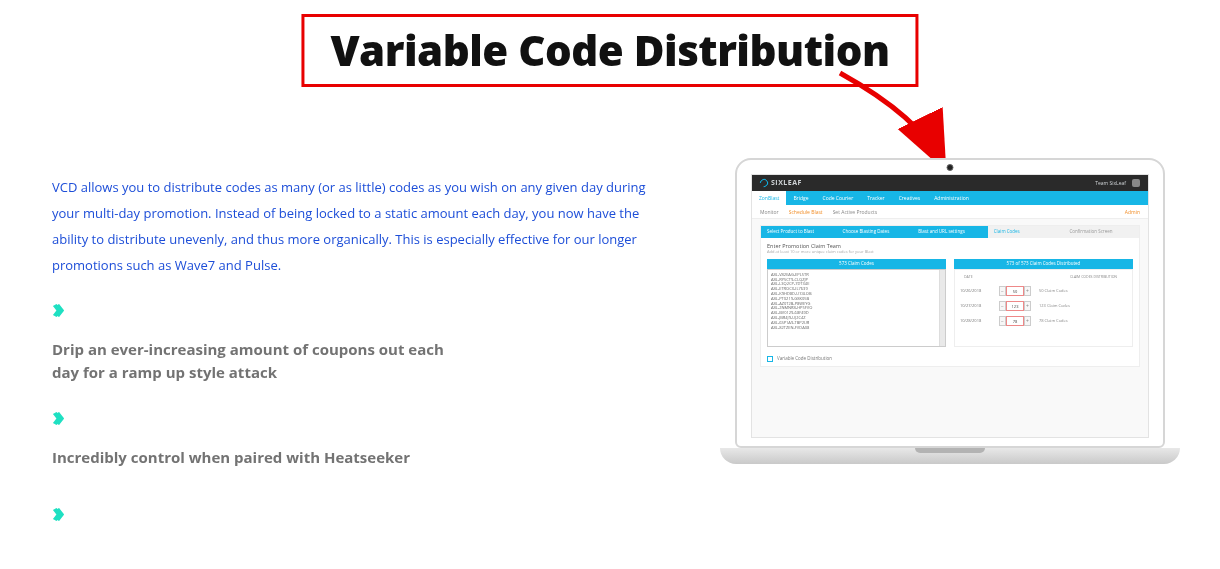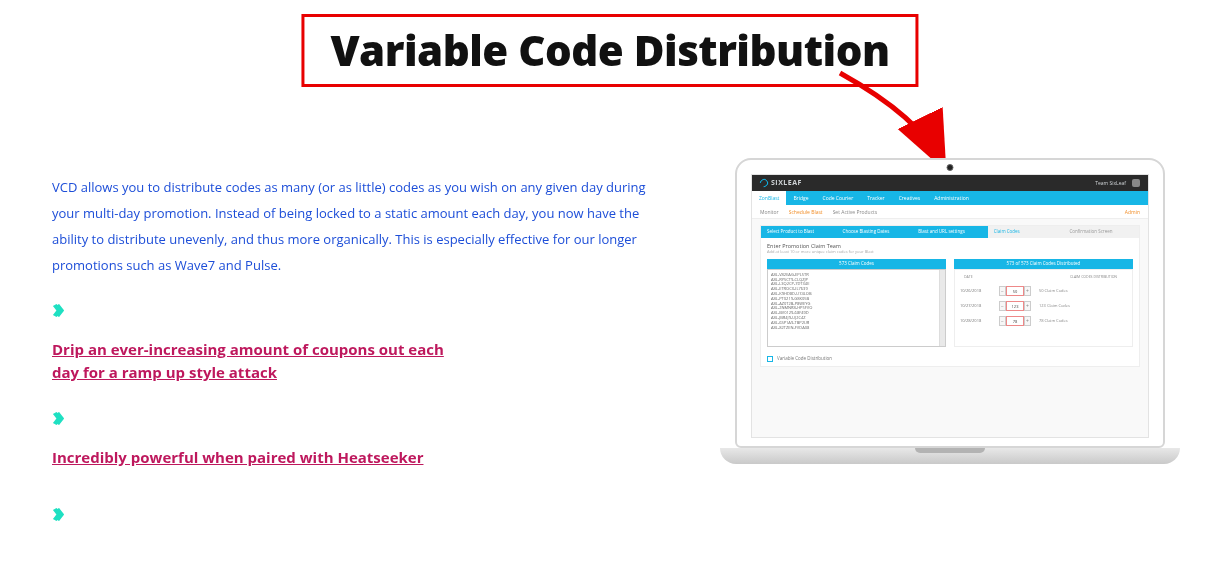--- a/index.html
+++ b/index.html
@@ -62,23 +62,22 @@
     letter-spacing: -8px;
     margin-bottom: 8px;
     display: block;
   }
   .bullet-text {
     display: block;
     margin-top: 12px;
     font-weight: 700;
     font-size: 15px;
     line-height: 23px;
-    color: #be185d;
+    color: #737373;
     max-width: 420px;
-    text-decoration: underline;
   }
   
   .laptop {
     position: absolute;
     top: 158px;
     left: 720px;
     width: 460px;
   }
   .lap-screen {
     margin: 0 auto;
@@ -299,21 +298,21 @@
 </svg>
 
 <p class="body-para">VCD allows you to distribute codes as many (or as little) codes as you wish on any given day during your multi-day promotion. Instead of being locked to a static amount each day, you now have the ability to distribute unevenly, and thus more organically. This is especially effective for our longer promotions such as Wave7 and Pulse.</p>
 
 <div class="bullet b1">
   <span class="chevrons">››</span>
   <span class="bullet-text">Drip an ever-increasing amount of coupons out each day for a ramp up style attack</span>
 </div>
 <div class="bullet b2">
   <span class="chevrons">››</span>
-  <span class="bullet-text">Incredibly powerful when paired with Heatseeker</span>
+  <span class="bullet-text">Incredibly control when paired with Heatseeker</span>
 </div>
 <div class="bullet b3">
   <span class="chevrons">››</span>
 </div>
 
 <div class="laptop">
   <div class="lap-screen">
     <div class="camera"></div>
     <div class="app">
 

